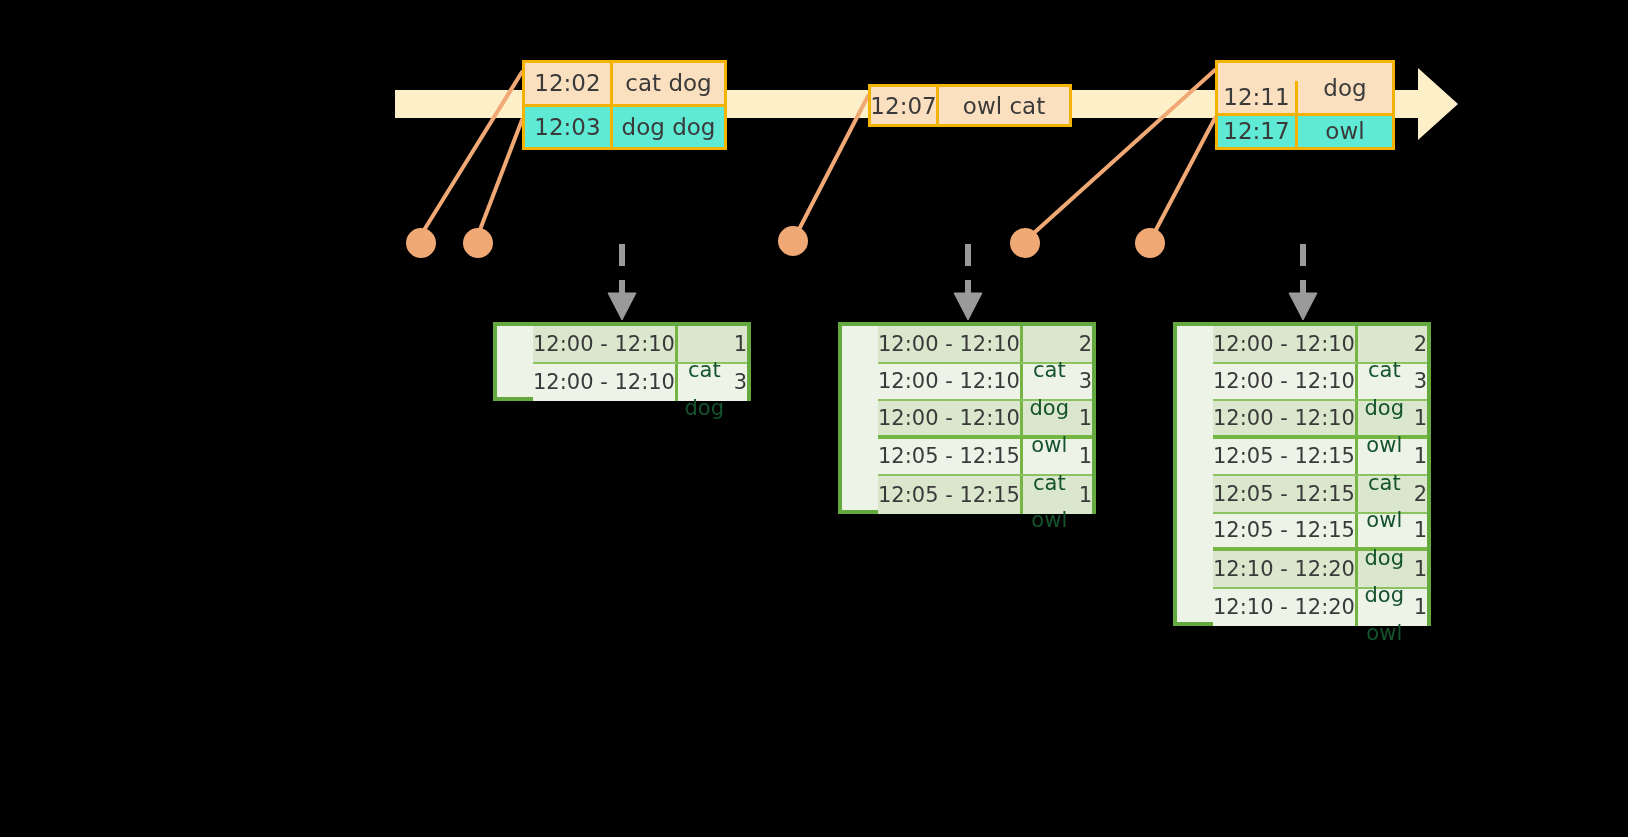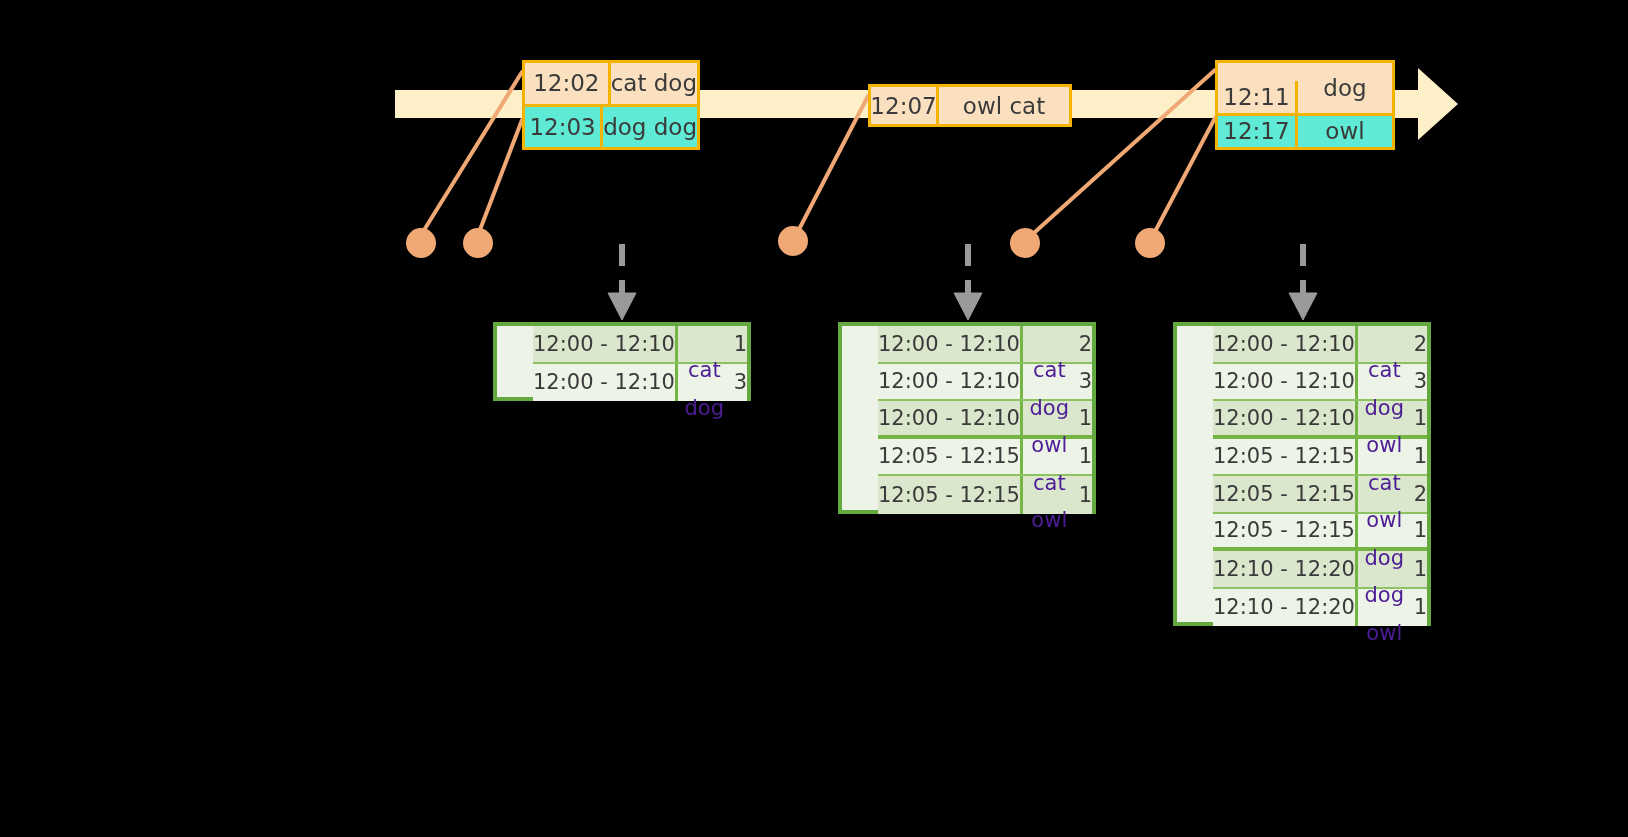--- a/index.html
+++ b/index.html
@@ -103,21 +103,21 @@
     color: #3a3a3a;
     border-right: 3px solid #74b544;
     white-space: nowrap;
   }
   .res-key {
     box-sizing: border-box;
     display: flex;
     align-items: center;
     justify-content: center;
     font-size: 21px;
-    color: #4c1d95;
+    color: #14532d;
     border-right: 3px solid #74b544;
     white-space: nowrap;
     margin-top: 44px;
   }
   .res-cnt {
     box-sizing: border-box;
     flex: 1 1 auto;
     display: flex;
     align-items: center;
     justify-content: center;
@@ -162,21 +162,21 @@
         <line x1="968" y1="244" x2="968" y2="297" stroke-width="6" stroke-dasharray="22 14"></line>
         <path d="M 954 293 L 982 293 L 968 320 Z"></path>
       </g>
       <g>
         <line x1="1303" y1="244" x2="1303" y2="297" stroke-width="6" stroke-dasharray="22 14"></line>
         <path d="M 1289 293 L 1317 293 L 1303 320 Z"></path>
       </g>
     </g>
   </svg>
 
-  <div class="event-box" style="left:522px; top:60px; width:178px; height:90px;">
+  <div class="event-box" style="left:522px; top:60px; width:205px; height:90px;">
     <div class="event-row odd">
       <span class="event-time" style="width:88px;">12:02</span>
       <span class="event-val">cat dog</span>
     </div>
     <div class="event-row even">
       <span class="event-time" style="width:88px;">12:03</span>
       <span class="event-val">dog dog</span>
     </div>
   </div>
 

